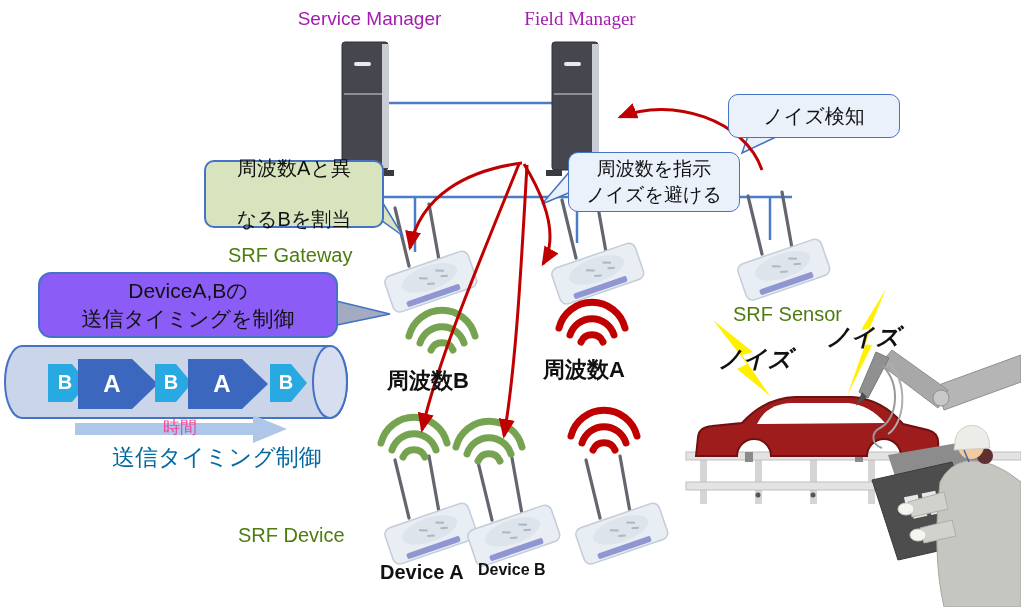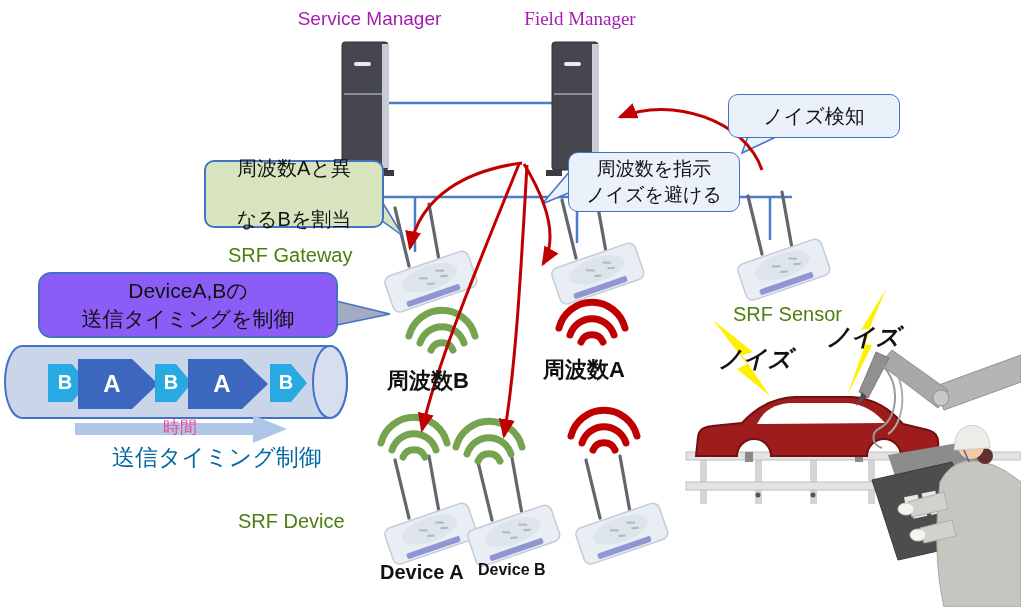--- a/index.html
+++ b/index.html
@@ -154,21 +154,21 @@
     <path d="M 524,164 C 549,205 557,240 543,264" marker-end="url(#ra)"></path>
     <path d="M 519,164 C 478,265 438,360 422,430" marker-end="url(#ra)"></path>
     <path d="M 527,165 C 521,270 516,365 504,436" marker-end="url(#ra)"></path>
   </g>
 </svg>
 
 <div class="lbl blue-lbl" style="left:272px;top:8px;width:195px;text-align:center;">Service Manager</div>
 <div class="lbl blue-lbl" style="left:485px;top:8px;width:190px;text-align:center;font-family:Liberation Serif, serif;">Field Manager</div>
 <div class="lbl node-lbl" style="left:228px;top:244px;">SRF Gateway</div>
 <div class="lbl node-lbl" style="left:733px;top:303px;">SRF Sensor</div>
-<div class="lbl node-lbl" style="left:238px;top:510px;">SRF Device</div>
+<div class="lbl node-lbl" style="left:238px;top:524px;">SRF Device</div>
 
 <div class="lbl bold-black" style="left:387px;top:358px;font-size:22px;margin-top:8px;">周波数B</div>
 <div class="lbl bold-black" style="left:543px;top:355px;font-size:22px;">周波数A</div>
 
 <div class="lbl bold-black" style="left:352px;top:561px;font-size:20px;margin-left:28px;">Device A</div>
 <div class="lbl bold-black" style="left:478px;top:561px;font-size:16px;">Device B</div>
 
 <div class="lbl bold-black" style="left:718px;top:343px;font-size:24px;font-style:italic;">ノイズ</div>
 <div class="lbl bold-black" style="left:826px;top:321px;font-size:24px;font-style:italic;">ノイズ</div>
 

